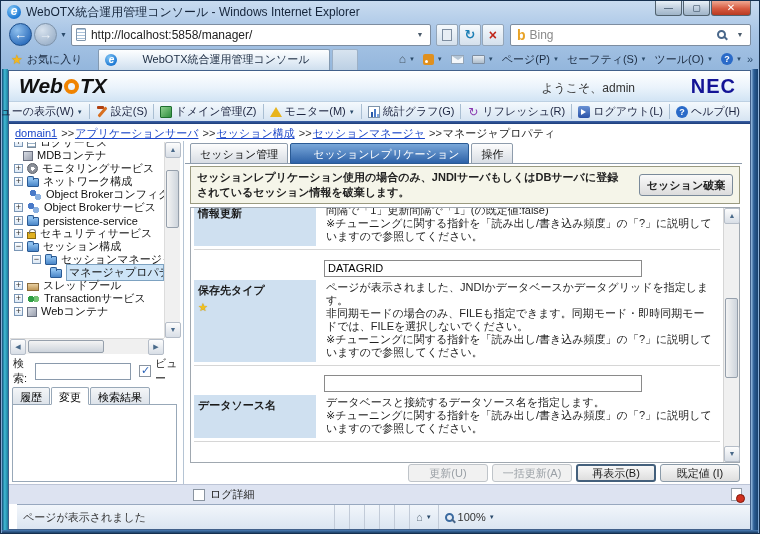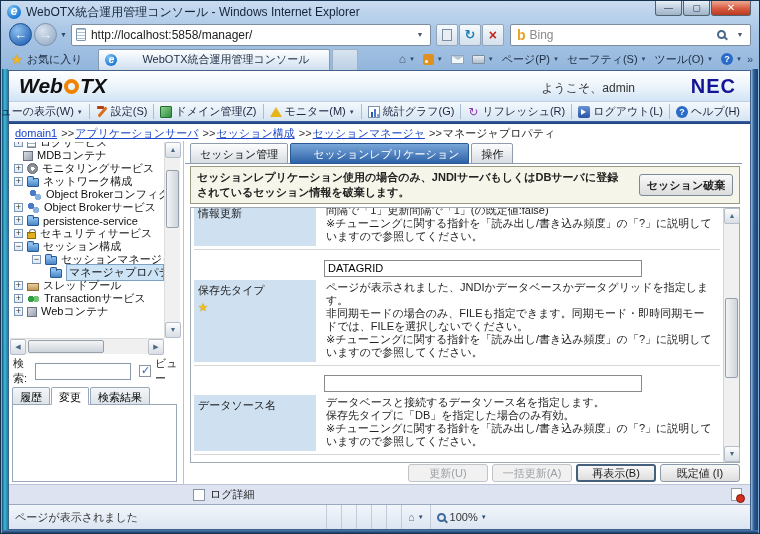--- a/index.html
+++ b/index.html
@@ -147,37 +147,37 @@
     font-size:11px;font-weight:bold;color:#222;padding:3px 110px 3px 6px;line-height:15px;}
   .destroy-btn{position:absolute;right:6px;top:7px;width:94px;height:22px;font-size:11px;
     background:linear-gradient(#fafafa,#dcdcdc);border:1px solid #7a8a9a;border-radius:3px;text-align:center;line-height:20px;}
   .cform{position:absolute;left:5px;right:10px;top:66px;bottom:21px;background:#fff;border:1px solid #a0a8b0;}
   .form-scroll{position:absolute;left:1px;top:0;right:17px;bottom:0;overflow:hidden;}
   .form-vsb{position:absolute;right:0;top:0;bottom:0;width:16px;background:#f0f0f0;border-left:1px solid #d5d5d5;}
   .frow.first{margin-top:-5px;}
   .finput-line{padding:5px 0 3px 132px;}
   .finput{width:318px;height:17px;border:1px solid #8a8a8a;font-size:11px;padding:0 3px;}
   .fbody{display:flex;padding-left:2px;}
-  .flabel{flex:0 0 122px;background:#cfe0f0;padding:3px 4px;font-size:11px;font-weight:normal;color:#1a1a1a;}
+  .flabel{flex:0 0 122px;background:#cfe0f0;padding:3px 4px;font-size:11px;font-weight:bold;color:#1a1a1a;}
   .fstar{display:block;color:#f0c020;text-shadow:0 0 1px #a07800;font-size:11px;margin-top:3px;}
   .fdesc{flex:1;padding:1px 8px 3px 10px;font-size:11px;line-height:13px;color:#222;}
   .fsep{height:1px;background:#d6d6d6;margin:3px 2px;}
   .cactions{position:absolute;left:5px;right:10px;bottom:1px;height:19px;display:flex;justify-content:flex-end;gap:4px;}
   .btn{width:80px;height:18px;font-size:11px;color:#1a1a1a;background:linear-gradient(#f8f8f8,#dedede);
     border:1px solid #8a9aa8;border-radius:3px;text-align:center;line-height:16px;white-space:nowrap;}
   .btn.default{border:2px solid #44607c;line-height:14px;}
   .btn.disabled{color:#9aa0a6;border-color:#bfc4c9;background:#f1f1f1;}
 
   .logrow{position:absolute;left:0;right:0;bottom:25px;height:20px;background:#dde3f1;border-top:1px solid #bcc4d6;
     display:flex;align-items:center;font-size:11px;color:#222;}
   .logrow .cb{margin:0 5px 0 184px;}
   .note-ic{position:absolute;right:8px;top:3px;width:11px;height:13px;background:#fff;border:1px solid #96a0ac;}
   .note-ic::after{content:"";position:absolute;right:-4px;bottom:-3px;width:7px;height:7px;border-radius:50%;background:#d03020;border:1px solid #801808;}
 
-  .statusbar{position:absolute;left:0;right:0;bottom:0;height:25px;background:linear-gradient(180deg,#f2f6fb,#dbe5f1);
+  .statusbar{position:absolute;left:8px;right:0;bottom:0;height:25px;background:linear-gradient(180deg,#f2f6fb,#dbe5f1);
     border-top:1px solid #98a8bf;display:flex;align-items:stretch;font-size:11px;color:#333;}
   .scell{display:flex;align-items:center;border-right:1px solid #c2cbd8;padding:0 6px;white-space:nowrap;}
   .scell.msg{flex:0 0 318px;overflow:hidden;}
   .scell.tiny{flex:0 0 15px;padding:0;}
   .scell.zone{flex:1;}
   .globe{width:12px;height:12px;border-radius:50%;border:1px solid #2f6f9f;margin-right:5px;flex:0 0 auto;
     background:radial-gradient(circle at 40% 35%,#cdeafc,#5aa4d4);background-image:linear-gradient(transparent 4px,#3a84b4 4px 5px,transparent 5px),linear-gradient(90deg,transparent 4px,#3a84b4 4px 5px,transparent 5px),radial-gradient(circle at 40% 35%,#cdeafc,#5aa4d4);}
   .gl-flag{font-size:11px;color:#6a7a88;}
   .zoom-cell .mag{border-color:#3a6aa0;margin-right:4px;}
 </style>
@@ -463,21 +463,20 @@
               </div>
             </div>
             <div class="fsep"></div>
 
             <div class="frow">
               <div class="finput-line"><input class="finput" value="" style=""></div>
               <div class="fbody">
                 <div class="flabel"><span>データソース名</span></div>
                 <div class="fdesc">
                   <div>データベースと接続するデータソース名を指定します。</div>
-                  <div>保存先タイプに「DB」を指定した場合のみ有効。</div>
                   <div>※チューニングに関する指針を「読み出し/書き込み頻度」の「?」に説明していますので参照してください。</div>
                 </div>
               </div>
             </div>
             <div class="fsep"></div>
 
             <div class="frow">
               <div class="finput-line"></div>
 
             </div>

